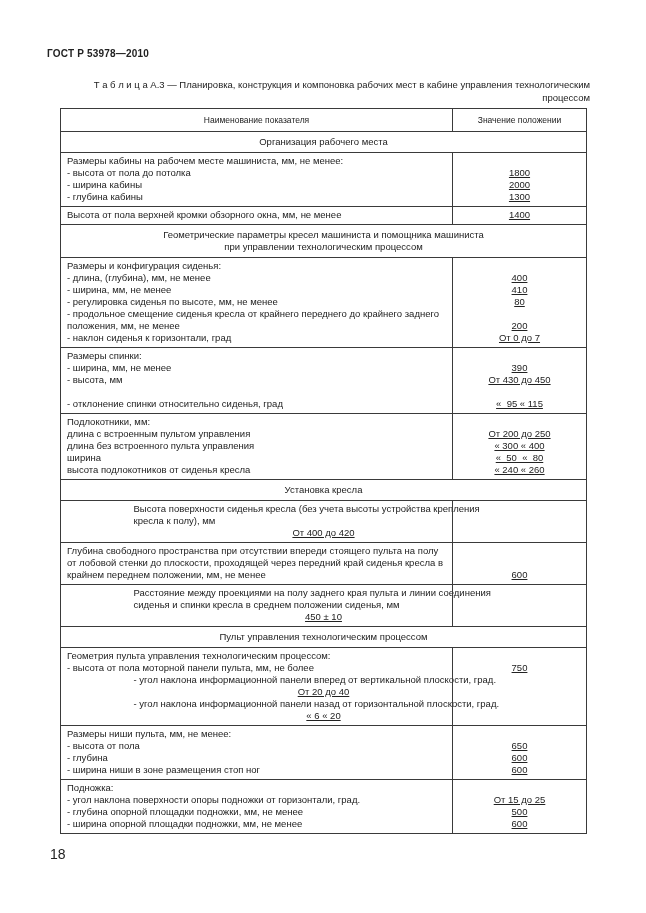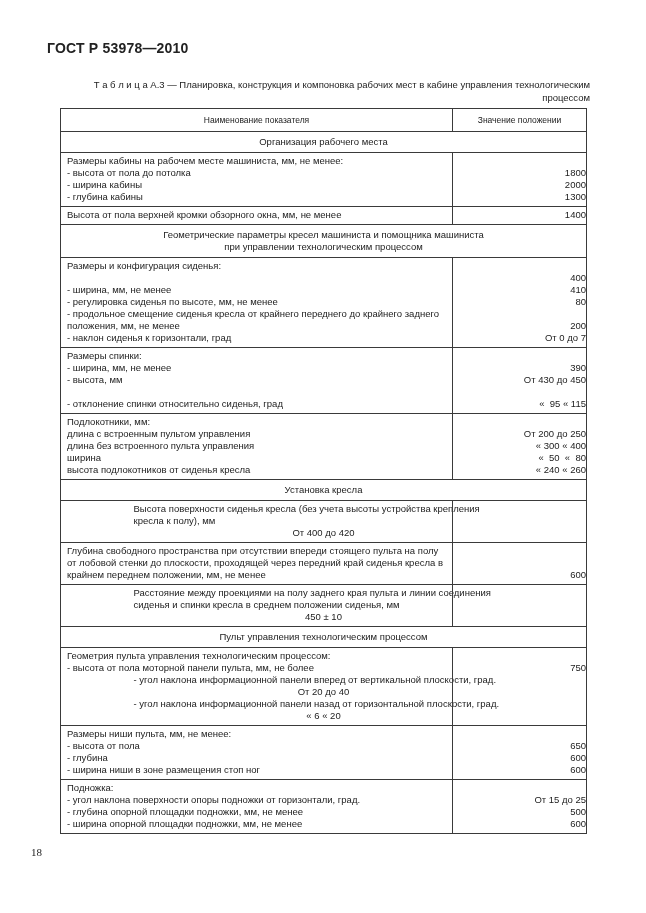--- a/index.html
+++ b/index.html
@@ -4,22 +4,22 @@
 <title>ГОСТ Р 53978—2010 — стр. 18</title>
 <style>
   * { margin:0; padding:0; box-sizing:border-box; }
   html,body { background:#ffffff; }
   body {
     width:646px; height:913px; position:relative; overflow:hidden;
     font-family:"Liberation Sans", sans-serif; color:#222;
   }
   .page { position:absolute; inset:0; background:#fff; }
   .doc-header {
-    position:absolute; left:47px; top:40px;
-    font-size:14px; font-weight:bold; letter-spacing:0.2px;
+    position:absolute; left:47px; top:48px;
+    font-size:10px; font-weight:bold; letter-spacing:0.2px;
   }
   .caption {
     position:absolute; left:47px; top:79px; width:543px;
     font-size:9.5px; line-height:12.5px; text-indent:8px;text-align:right;
   }
   .gost-table {
     position:absolute; left:60px; top:108px; width:527px;
     border:1px solid #3a3a3a; font-size:9.5px; line-height:12px;
   }
   .thead { display:flex; border-bottom:1px solid #3a3a3a; }
@@ -35,23 +35,23 @@
     text-align:center; padding:4px 6px; white-space:pre-line;
   }
   .row.data { padding:2px 0 3px; }
   .row.data::after {
     content:""; position:absolute; top:0; bottom:0; left:391px;
     border-left:1px solid #3a3a3a;
   }
   .line { display:flex; align-items:flex-end; min-height:12px; }
   .line.va-center { align-items:center;flex-direction:column; }
   .lt { width:392px; padding:0 8px 0 6px; }
-  .lv { flex:1; text-align:right; white-space:pre-wrap; }
+  .lv { flex:1; text-align:center; white-space:pre-wrap;text-decoration:underline; }
   .page-number {
-    position:absolute; left:31px; top:846px; font-size:11px;font-family:Liberation Serif, serif;
+    position:absolute; left:50px; top:846px; font-size:14px;
   }
 </style>
 </head>
 <body>
 
 <div class="page">
 
   <div class="doc-header">ГОСТ Р 53978—2010</div>
 
   <p class="caption"><span>Т а б л и ц а   А.3</span><span> — Планировка, конструкция и компоновка рабочих мест в кабине управления технологическим процессом</span></p>
@@ -88,20 +88,21 @@
           </div>
         </div>
         <div class="row section">Геометрические параметры кресел машиниста и помощника машиниста
 при управлении технологическим процессом</div>
         <div class="row data">
           <div class="line">
             <div class="lt">Размеры и конфигурация сиденья:</div>
             <div class="lv"></div>
           </div>
           <div class="line">
+            <div class="lt">- длина, (глубина), мм, не менее</div>
             <div class="lv">400</div>
           </div>
           <div class="line">
             <div class="lt">- ширина, мм, не менее</div>
             <div class="lv">410</div>
           </div>
           <div class="line">
             <div class="lt">- регулировка сиденья по высоте, мм, не менее</div>
             <div class="lv">80</div>
           </div>

